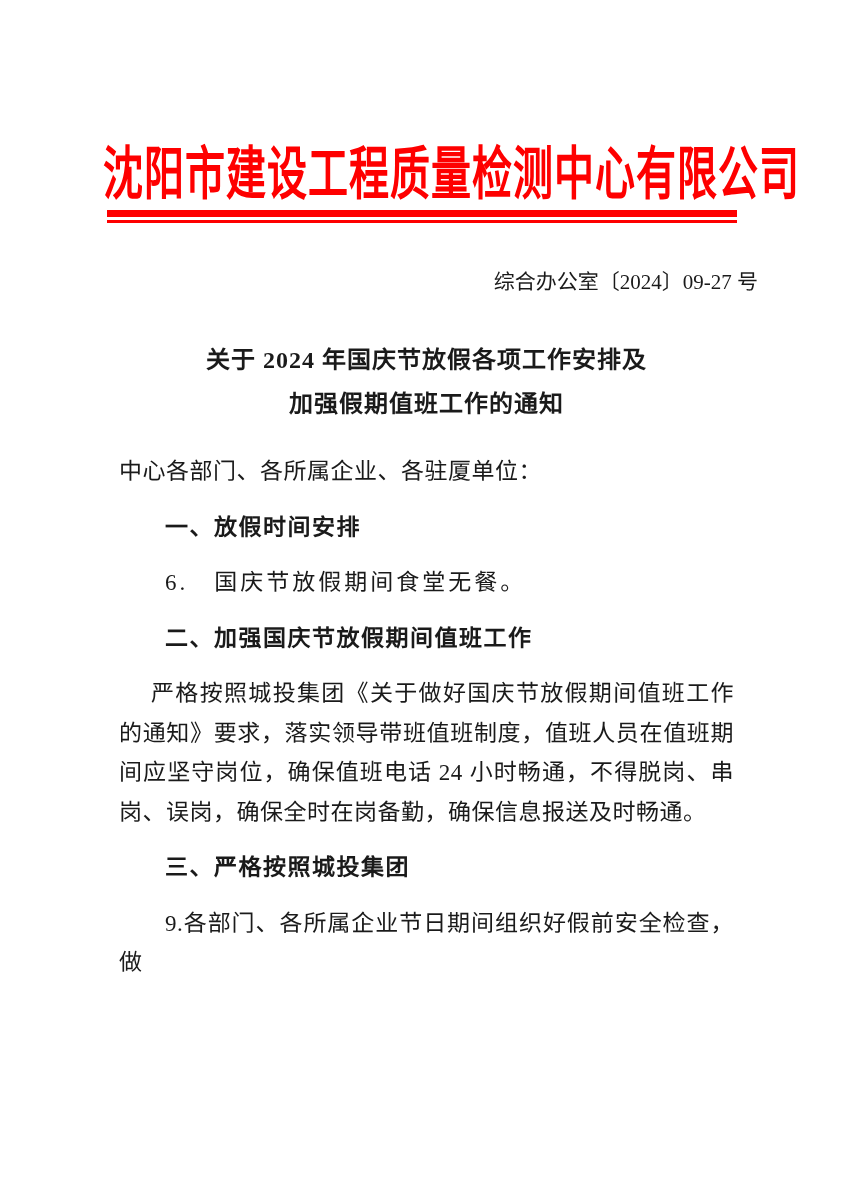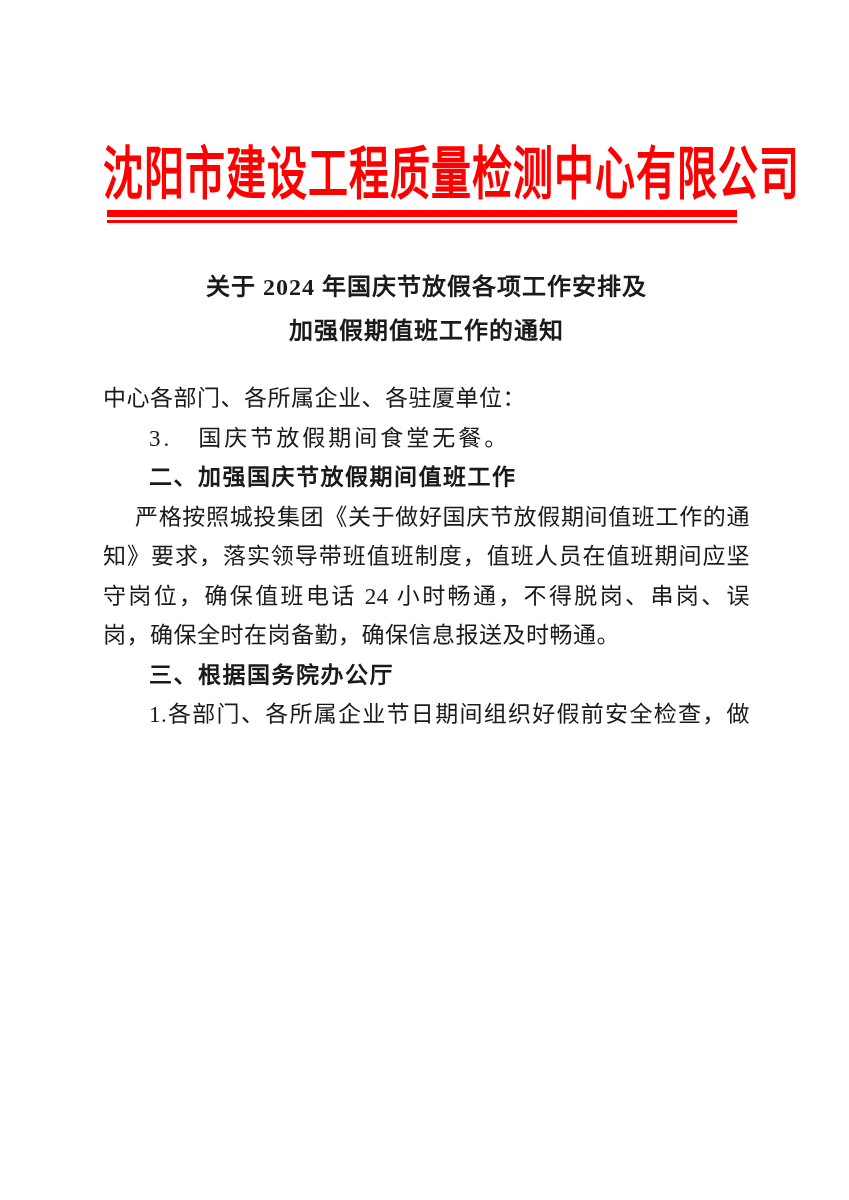--- a/index.html
+++ b/index.html
@@ -67,21 +67,21 @@
   .title-line { display: block; }
   
   .body {
     margin-top: 26px;
     font-size: 23px;
     line-height: 39.5px;
     letter-spacing: 0.5px;
     text-align: justify;
     text-justify: inter-character;
   }
-  .body p { margin: 0; }
+  .body p { margin: 16px; }
   .salutation { text-indent: 0; }
   .para { text-indent: 46px; }
   .para.indent-sm { text-indent: 32px; font-family: Liberation Serif, serif; }
   .para.spread { letter-spacing: 3px; }
   .para.justify-last { text-align-last: justify; }
   .heading {
     text-indent: 46px;
     font-weight: bold;
     letter-spacing: 1.5px;
     font-family: "Liberation Sans", "DejaVu Sans", sans-serif;
@@ -92,29 +92,31 @@
 
 <div class="page">
   <div class="content">
 
     <div class="letterhead">
       <span class="letterhead-text">沈阳市建设工程质量检测中心有限公司</span>
     </div>
     <div class="rule-thick"></div>
     <div class="rule-thin"></div>
 
+    <div class="doc-number">综合办公室〔2024〕09-27 号</div>
 
     <h1 class="notice-title">
       <span class="title-line">关于 2024 年国庆节放假各项工作安排及</span>
       <span class="title-line">加强假期值班工作的通知</span>
     </h1>
 
     <div class="body">
       <p class="salutation">中心各部门、各所属企业、各驻厦单位：</p>
-      <p class="para spread">3.　国庆节放假期间食堂无餐。</p>
+      <p class="heading">一、放假时间安排</p>
+      <p class="para spread">6.　国庆节放假期间食堂无餐。</p>
       <p class="heading">二、加强国庆节放假期间值班工作</p>
       <p class="para indent-sm">严格按照城投集团《关于做好国庆节放假期间值班工作的通知》要求，落实领导带班值班制度，值班人员在值班期间应坚守岗位，确保值班电话 24 小时畅通，不得脱岗、串岗、误岗，确保全时在岗备勤，确保信息报送及时畅通。</p>
-      <p class="heading">三、根据国务院办公厅</p>
-      <p class="para justify-last">1.各部门、各所属企业节日期间组织好假前安全检查，做</p>
+      <p class="heading">三、严格按照城投集团</p>
+      <p class="para justify-last">9.各部门、各所属企业节日期间组织好假前安全检查，做</p>
     </div>
 
   </div>
 </div>
 
 </body></html>

